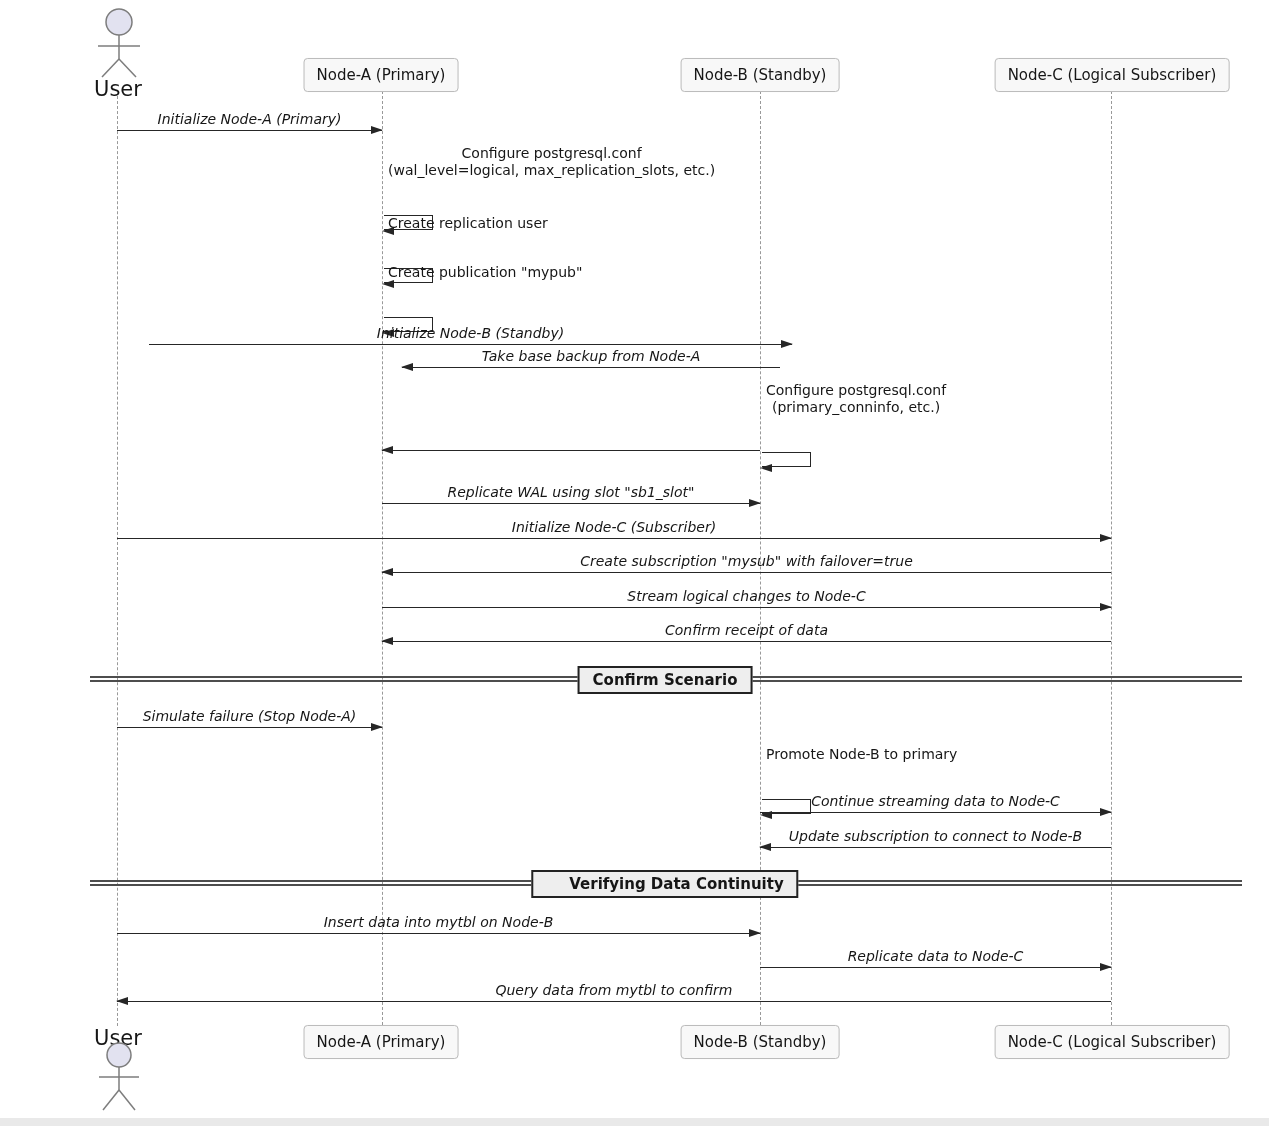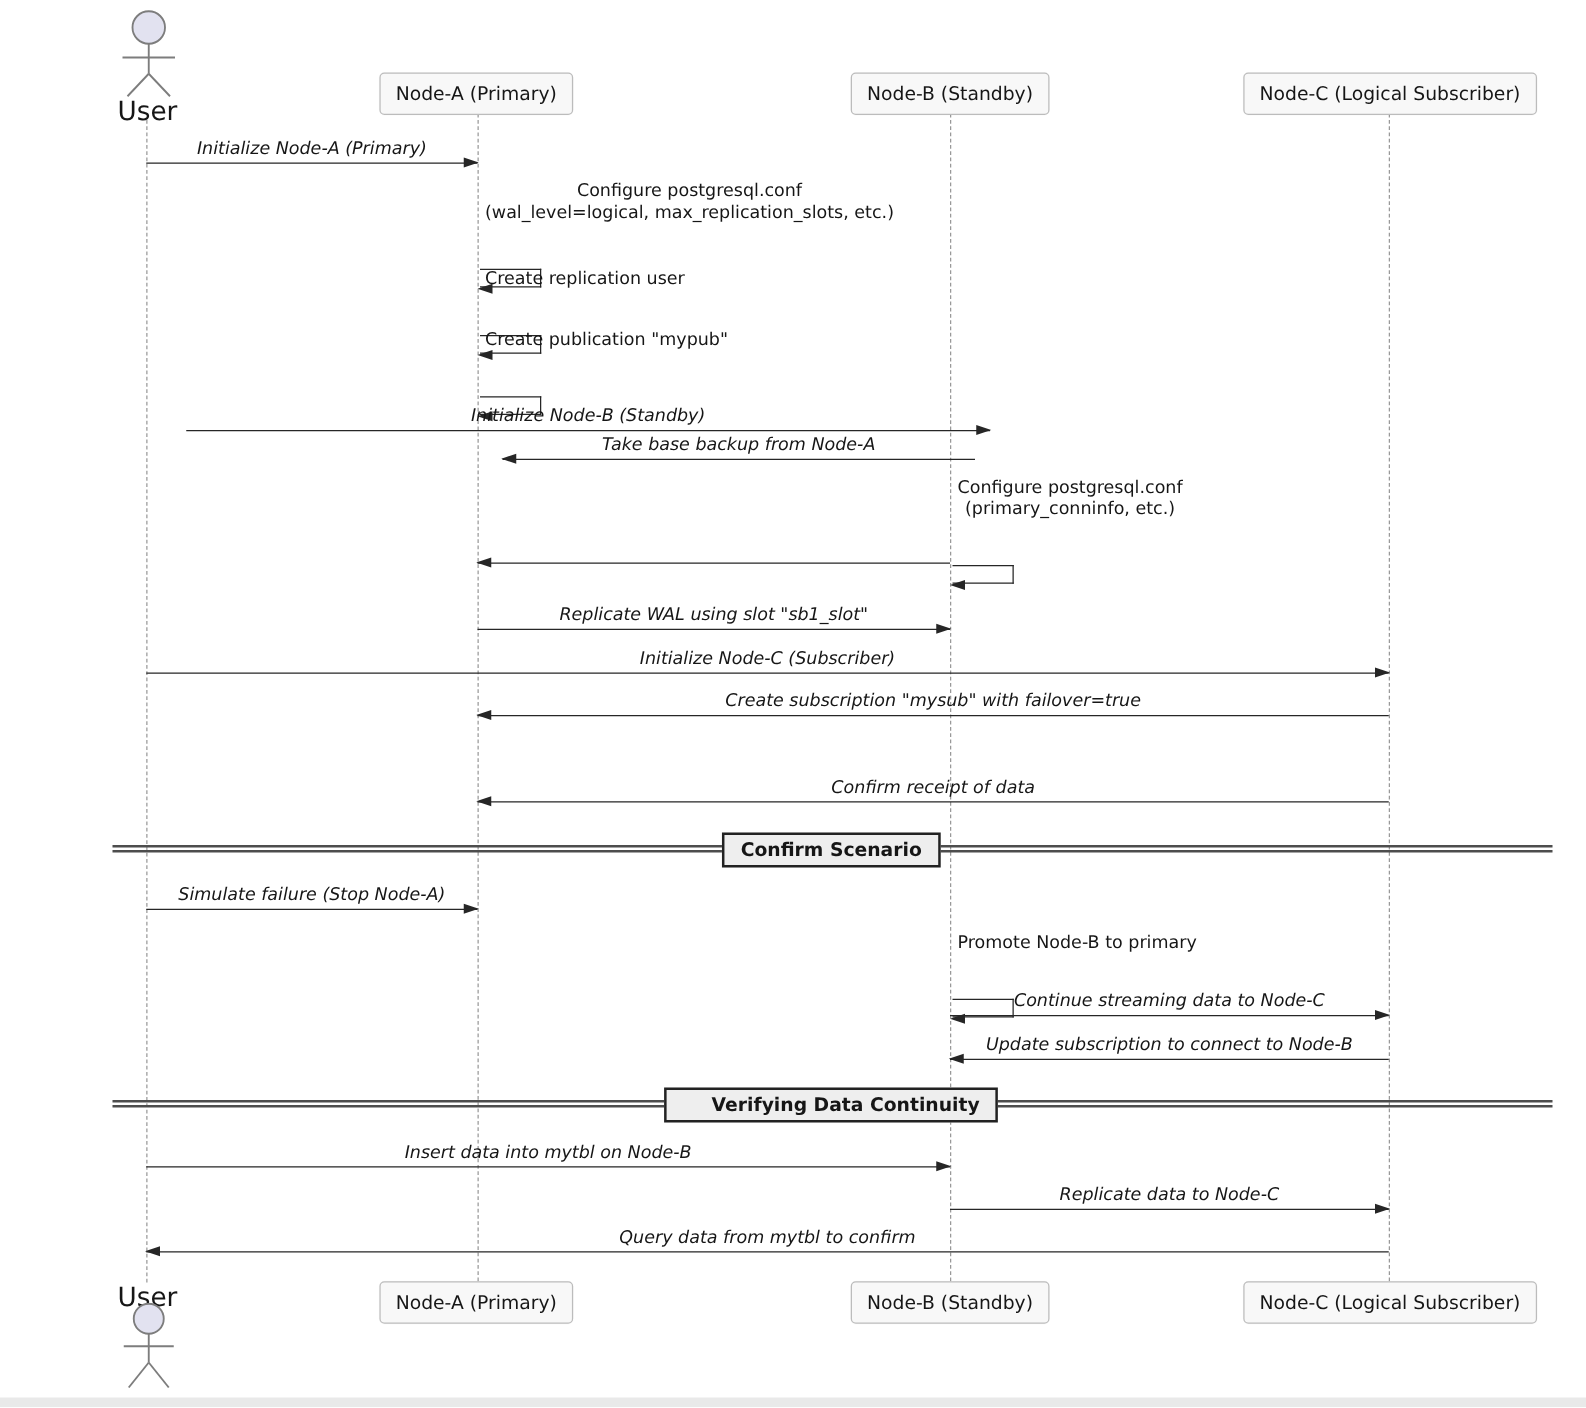--- a/index.html
+++ b/index.html
@@ -137,20 +137,24 @@
   <div class="msg" style="left:117px; width:994px; top:519px;">
     <div class="msg-label">Initialize Node-C (Subscriber)</div>
     <div class="msg-line ltr"></div>
   </div>
 
   <div class="msg" style="left:382px; width:729px; top:553px;">
     <div class="msg-label">Create subscription "mysub" with failover=true</div>
     <div class="msg-line rtl"></div>
   </div>
 
+  <div class="msg" style="left:382px; width:729px; top:588px;">
+    <div class="msg-label">Stream logical changes to Node-C</div>
+    <div class="msg-line ltr"></div>
+  </div>
 
   <div class="msg" style="left:382px; width:729px; top:622px;">
     <div class="msg-label">Confirm receipt of data</div>
     <div class="msg-line rtl"></div>
   </div>
 
   <div class="divider-lines" style="top:676px;"></div>
   <div class="divider-box" style="left:665px; top:666px;">Confirm Scenario</div>
 
   <div class="msg" style="left:117px; width:265px; top:708px;">

